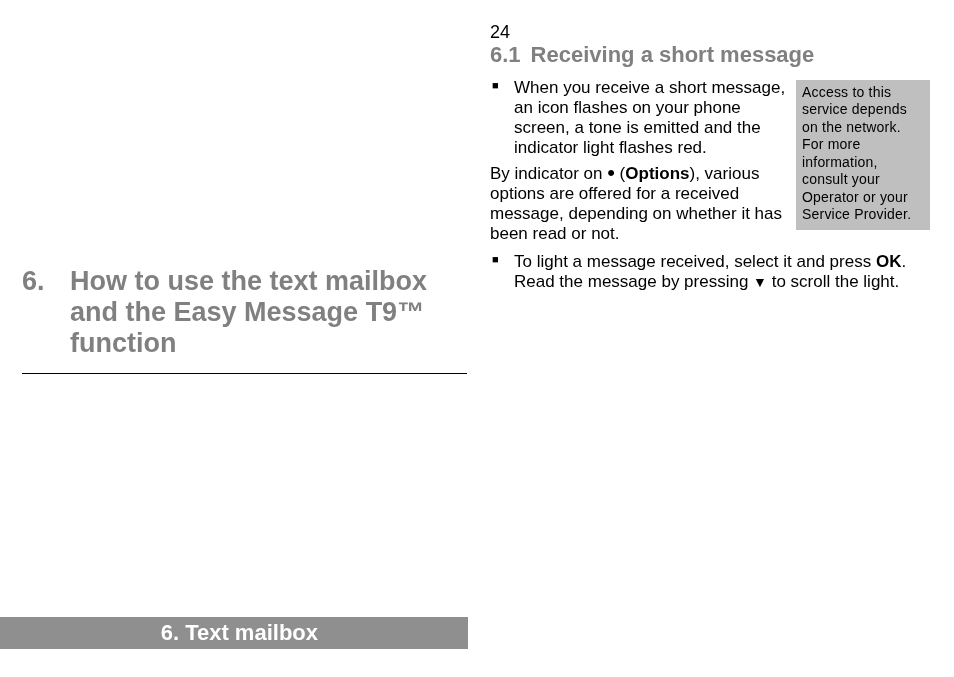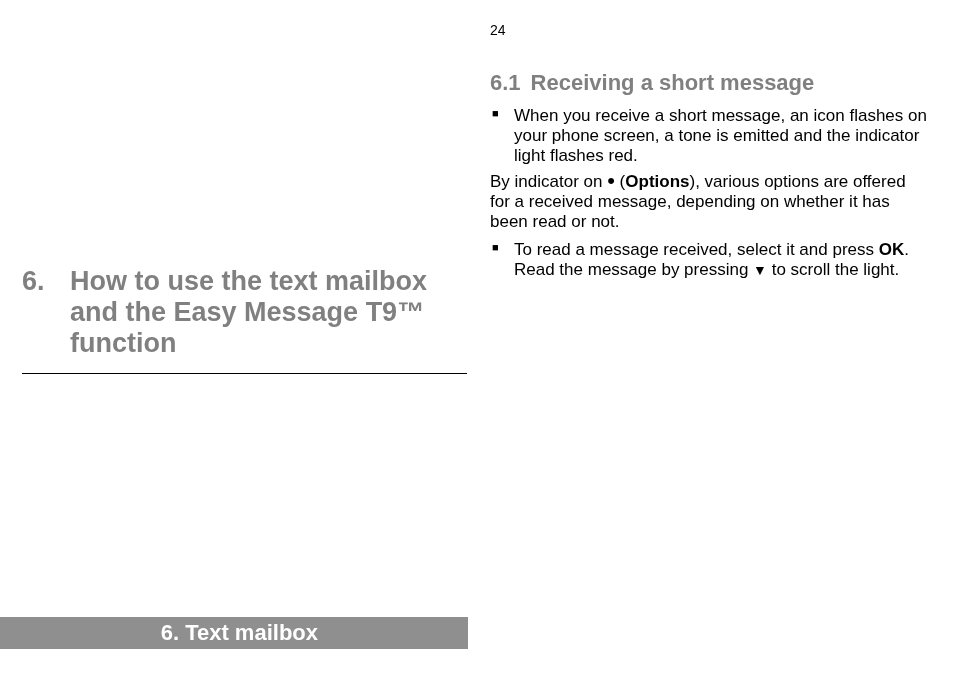--- a/index.html
+++ b/index.html
@@ -9,21 +9,21 @@
     background: #fff;
     font-family: Arial, Helvetica, sans-serif;
     color: #000;
     position: relative;
     overflow: hidden;
   }
   .page-number {
     position: absolute;
     top: 22px;
     left: 490px;
-    font-size: 14px;
+    font-size: 18px;
     color: #000;
   }
   .left-col {
     position: absolute;
     left: 22px;
     top: 266px;
     width: 445px;
   }
   .chapter-title {
     color: #808080;
@@ -84,21 +84,20 @@
     font-stretch: condensed;
     font-size: 14px;
     line-height: 1.25;
     padding: 4px 6px 6px 6px;
     margin: 2px 0 4px 6px;
     letter-spacing: 0.2px;
   }
   .body-text {
     font-size: 17px;
     line-height: 1.18;
-    margin-top: 28px;
   }
   .square-item {
     padding-left: 24px;
     position: relative;
     margin-bottom: 6px;
   }
   .square-item::before {
     content: "■";
     position: absolute;
     left: 2px;
@@ -152,25 +151,26 @@
   <hr class="chapter-rule">
 </div>
 
 <div class="footer-bar">6. Text mailbox</div>
 
 <div class="right-col body-text">
   <div class="section-heading">
     <span class="snum">6.1</span><span>Receiving a short message</span>
   </div>
 
+  <div class="sidebox">Access to this service depends on the network. For more information, consult your Operator or your Service Provider.</div>
 
   <div class="square-item">When you receive a short message, an icon flashes on your phone screen, a tone is emitted and the indicator light flashes red.</div>
 
 
 
   <div class="para">
     <span>By indicator on </span><span class="mid-dot">•</span> (<b>Options</b><span>), various options are offered for a received message, depending on whether it has been read or not.</span>
   </div>
 
   <div class="square-item">
-    <span>To read a message received, select it and press </span><b>OK</b><span>. Read the message by pressing </span><span class="tri-down">▼</span><span> to scroll the light.</span>
+    <span>To light a message received, select it and press </span><b>OK</b><span>. Read the message by pressing </span><span class="tri-down">▼</span><span> to scroll the light.</span>
   </div>
 </div>
 
 </body></html>

